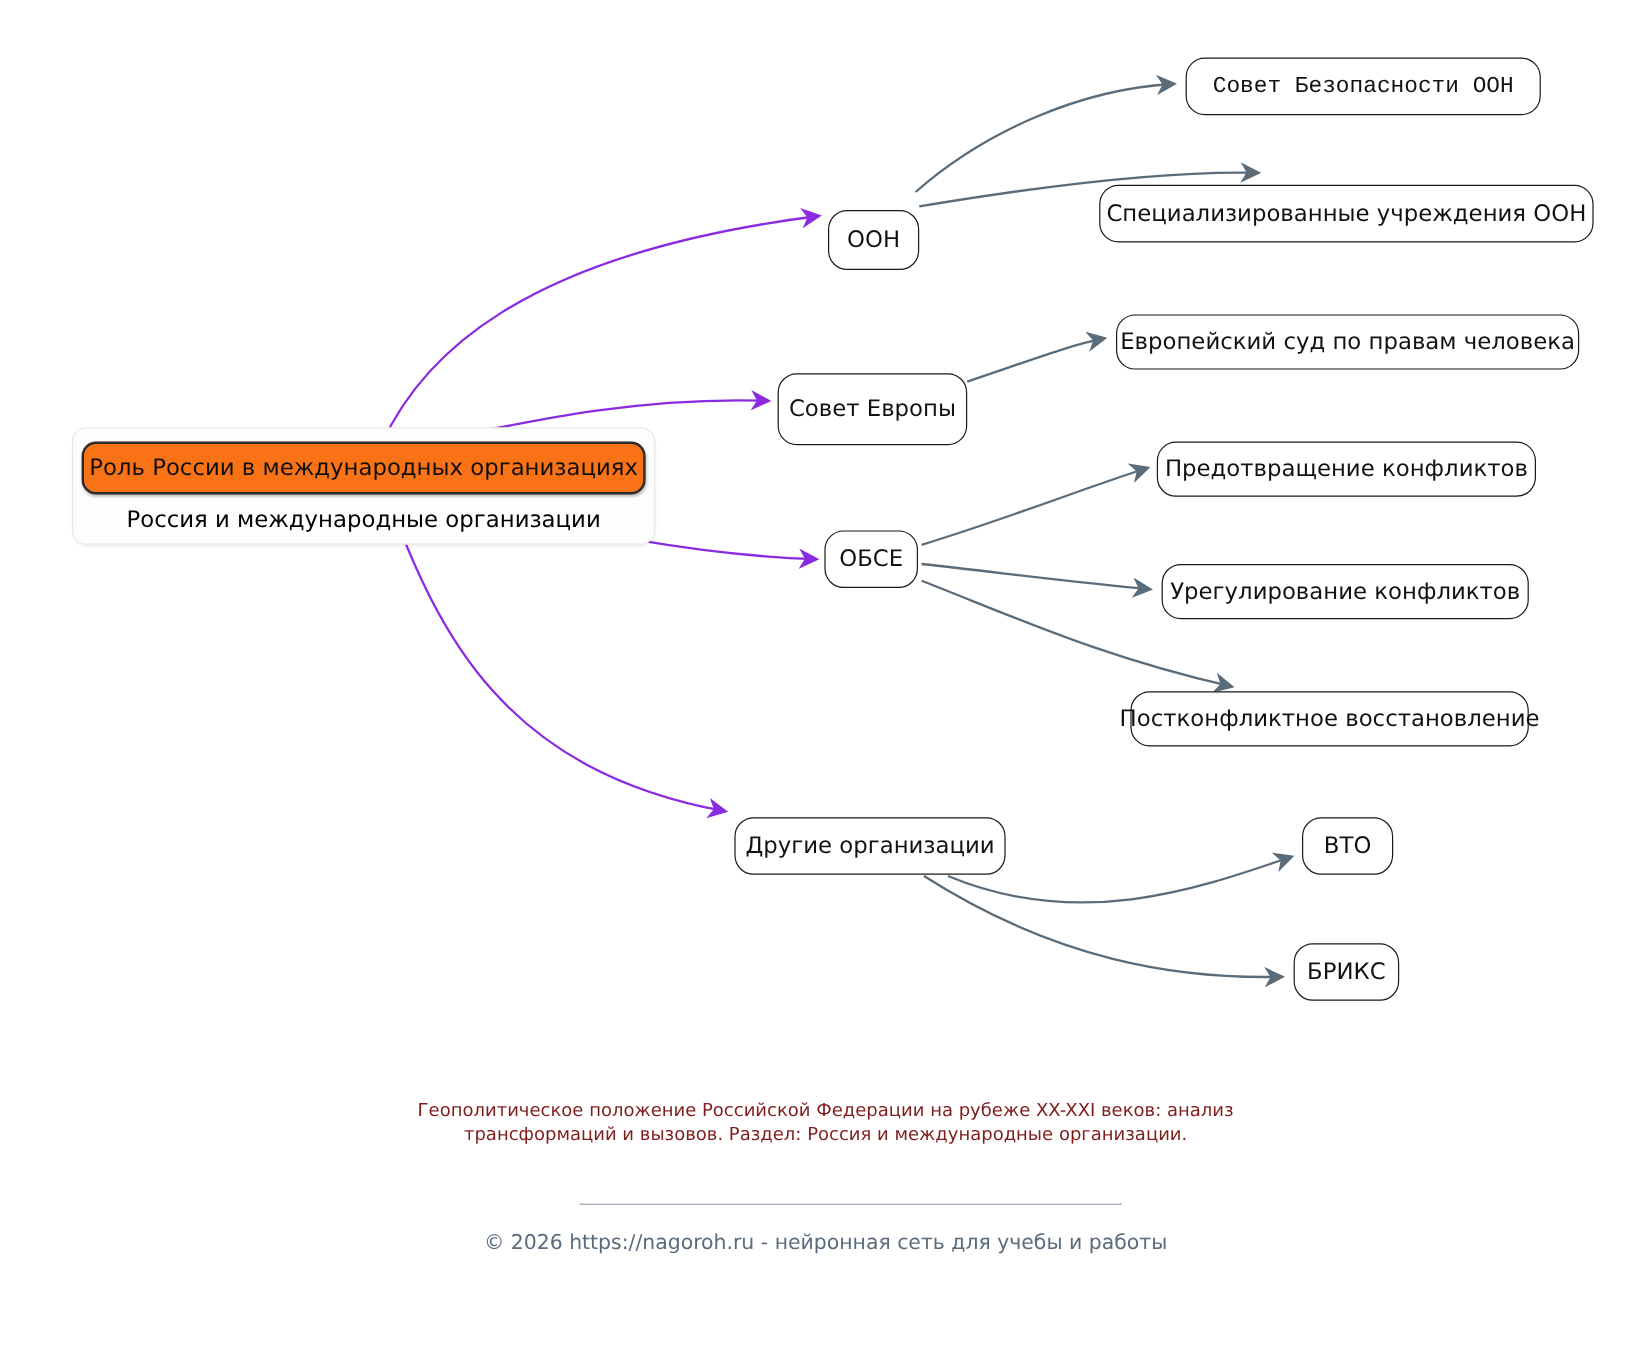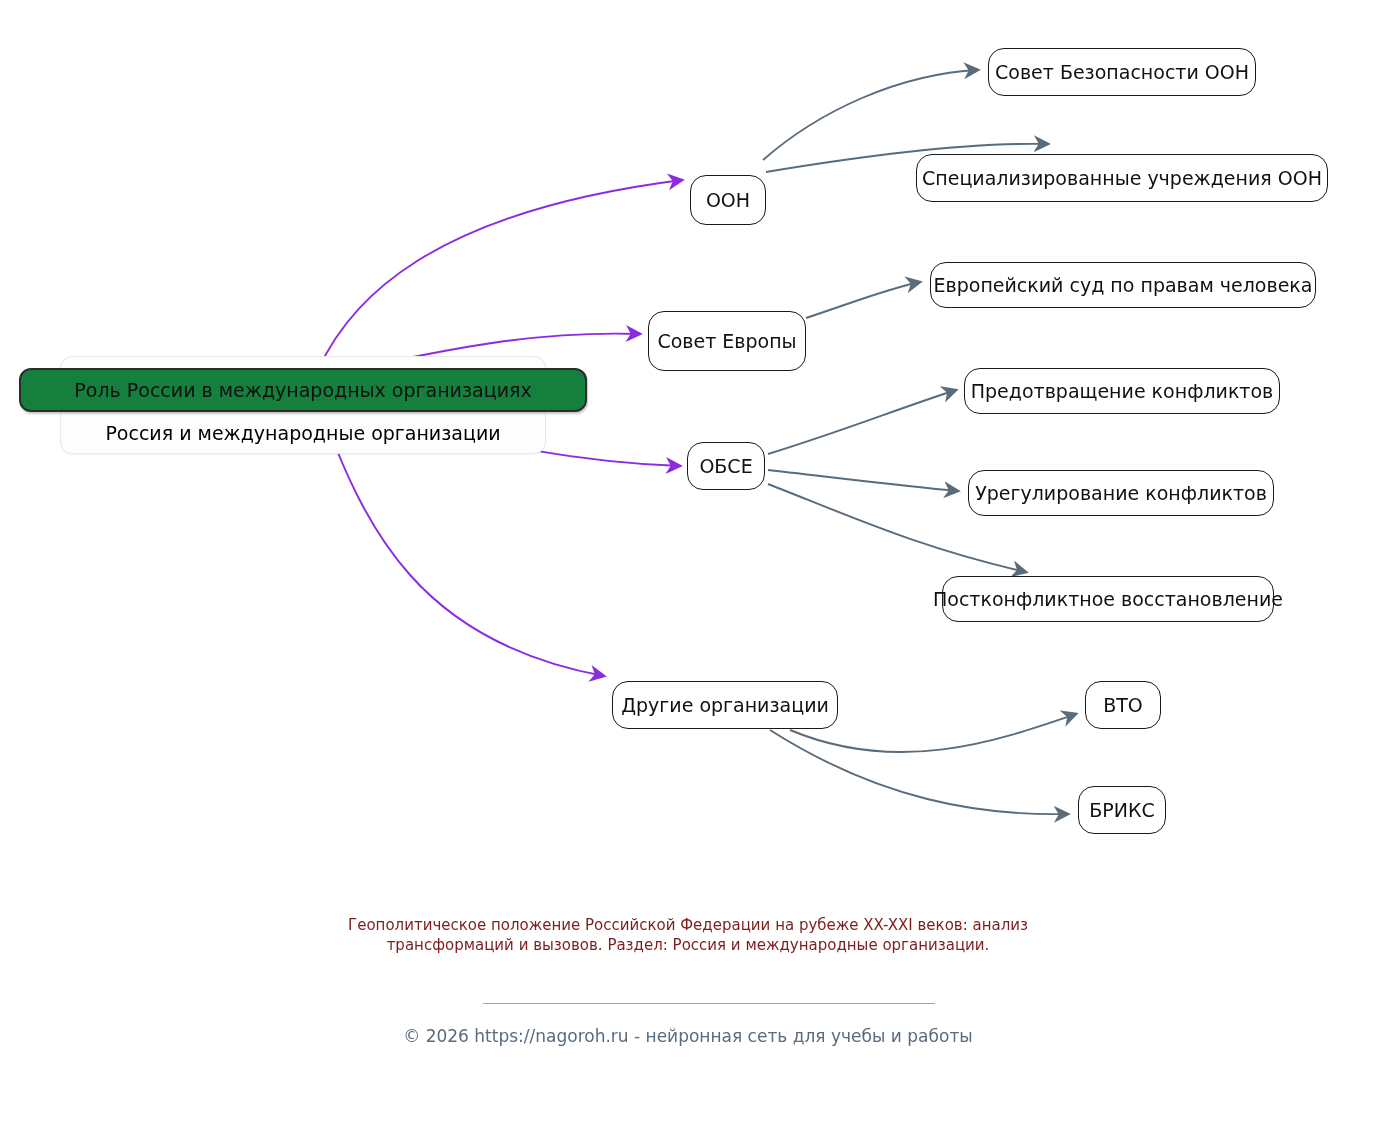--- a/index.html
+++ b/index.html
@@ -55,23 +55,23 @@
     border: 1.4px solid #e8e8e8;
     border-radius: 12px;
     display: flex;
     flex-direction: column;
     align-items: center;
     padding-top: 11px;
     box-shadow: 0 1px 2px rgba(0,0,0,0.05);
   }
   .root-header {
     box-sizing: border-box;
-    width: 568px;
+    width: 470px;
     height: 44px;
-    background: #15803d;
+    background: #f97316;
     border: 2px solid #2b2b2b;
     border-radius: 12px;
     display: flex;
     align-items: center;
     justify-content: center;
     color: #101010;
     font-size: 19px;
     white-space: nowrap;
     box-shadow: 1px 2px 2px rgba(0,0,0,0.22);
   }
@@ -150,21 +150,21 @@
   </div>
 
   <div class="node" style="left:690px; top:153px; width:76px; height:50px;margin-top:22px;">ООН</div>
 
   <div class="node" style="left:648px; top:311px; width:158px; height:60px;">Совет Европы</div>
 
   <div class="node" style="left:687px; top:442px; width:78px; height:48px;">ОБСЕ</div>
 
   <div class="node" style="left:612px; top:681px; width:226px; height:48px;">Другие организации</div>
 
-  <div class="node" style="left:988px; top:48px; width:268px; height:48px;">Совет Безопасности ООН</div>
+  <div class="node" style="left:988px; top:48px; width:296px; height:48px;font-family:Liberation Mono, monospace;">Совет Безопасности ООН</div>
 
   <div class="node" style="left:916px; top:154px; width:412px; height:48px;">Специализированные учреждения ООН</div>
 
   <div class="node" style="left:930px; top:262px; width:386px; height:46px;">Европейский суд по правам человека</div>
 
   <div class="node" style="left:964px; top:368px; width:316px; height:46px;">Предотвращение конфликтов</div>
 
   <div class="node" style="left:968px; top:470px; width:306px; height:46px;">Урегулирование конфликтов</div>
 
   <div class="node" style="left:942px; top:576px; width:332px; height:46px;">Постконфликтное восстановление</div>

